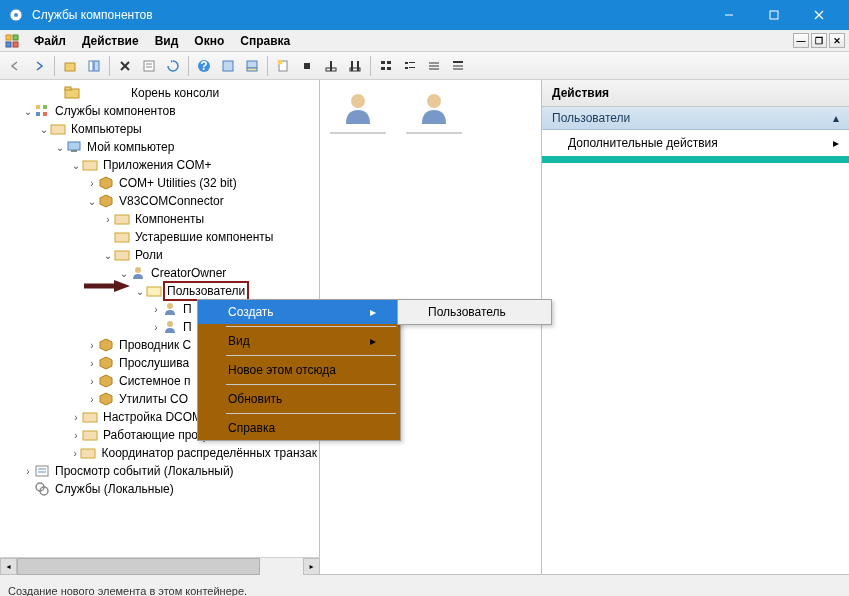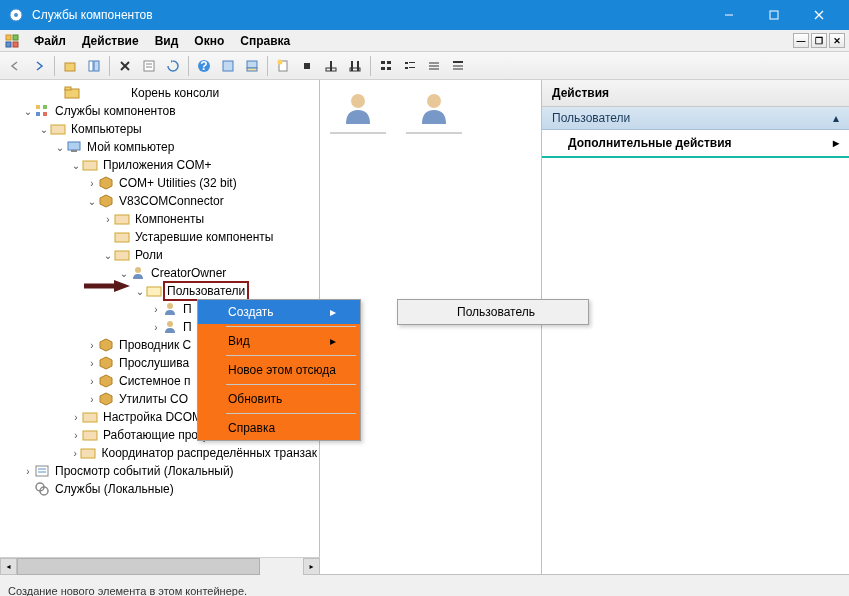--- a/index.html
+++ b/index.html
@@ -37,28 +37,28 @@
     .indent-6 { padding-left: 96px; } .indent-7 { padding-left: 112px; } .indent-8 { padding-left: 128px; }
     
     .arrow-mark { position: absolute; left: 82px; top: 198px; pointer-events: none; }
     
     .center-icons { display: flex; gap: 20px; padding: 4px; }
     .user-ico-big { display: flex; flex-direction: column; align-items: center; width: 56px; }
     .user-ico-big .divider { width: 56px; height: 2px; background: #d0d0d0; margin-top: 6px; }
     
     .actions-header { background: linear-gradient(#f5f5f5,#e8e8e8); border-bottom: 1px solid #c8c8c8; padding: 6px 10px; font-weight: bold; }
     .actions-sub { background: linear-gradient(#d8e6f2,#c4d9ec); border-bottom: 1px solid #a8c0d8; padding: 4px 10px; color: #1a3a5a; display: flex; justify-content: space-between; align-items: center; }
-    .actions-row { padding: 6px 10px 6px 26px; border-bottom: 2px solid #14b8a6; display: flex; justify-content: space-between; align-items: center; cursor: default; font-weight: bold; }
-    
-    .context-menu { position: absolute; left: 197px; top: 299px; width: 164px; background: #f97316; border: 1px solid #a0a0a0; box-shadow: 2px 2px 4px rgba(0,0,0,0.2); z-index: 100; }
+    .actions-row { padding: 6px 10px 6px 26px; border-bottom: 7px solid #14b8a6; display: flex; justify-content: space-between; align-items: center; cursor: default; }
+    
+    .context-menu { position: absolute; left: 197px; top: 299px; width: 204px; background: #a16207; border: 1px solid #a0a0a0; box-shadow: 2px 2px 4px rgba(0,0,0,0.2); z-index: 100; }
     .context-menu .cm-item { padding: 5px 24px 5px 30px; cursor: default; display: flex; justify-content: space-between; align-items: center; }
     .context-menu .cm-item.highlighted { background: #2a80d8; color: #fff; }
     .context-menu .cm-sep { height: 1px; background: #c8c8c8; margin: 2px 4px 2px 28px; }
     
-    .sub-menu { position: absolute; left: 397px; top: 299px; width: 192px; background: #f0f0f0; border: 1px solid #a0a0a0; box-shadow: 2px 2px 4px rgba(0,0,0,0.2); z-index: 101; text-align: center; }
+    .sub-menu { position: absolute; left: 397px; top: 299px; width: 155px; background: #f0f0f0; border: 1px solid #a0a0a0; box-shadow: 2px 2px 4px rgba(0,0,0,0.2); z-index: 101; }
     .sub-menu .cm-item { padding: 5px 24px 5px 30px; cursor: default; }
     
     .statusbar { height: 22px; border-top: 1px solid #c0c0c0; background: #f0f0f0; padding: 10px 8px; font-size: 11px; color: #333; }
     
     .scrollbar-h { position: absolute; bottom: 22px; left: 0; width: 320px; height: 17px; background: #f0f0f0; border-top: 1px solid #d0d0d0; display: flex; align-items: center; }
     .scrollbar-h .sb-btn { width: 17px; height: 17px; background: #e0e0e0; border: 1px solid #c0c0c0; display: flex; align-items: center; justify-content: center; font-size: 8px; }
     .scrollbar-h .sb-track { flex: 1; height: 17px; background: #f0f0f0; position: relative; }
     .scrollbar-h .sb-thumb { position: absolute; left: 0; top: 0; width: 85%; height: 100%; background: #cdcdcd; border: 1px solid #b0b0b0; }
   </style>
 </head>

